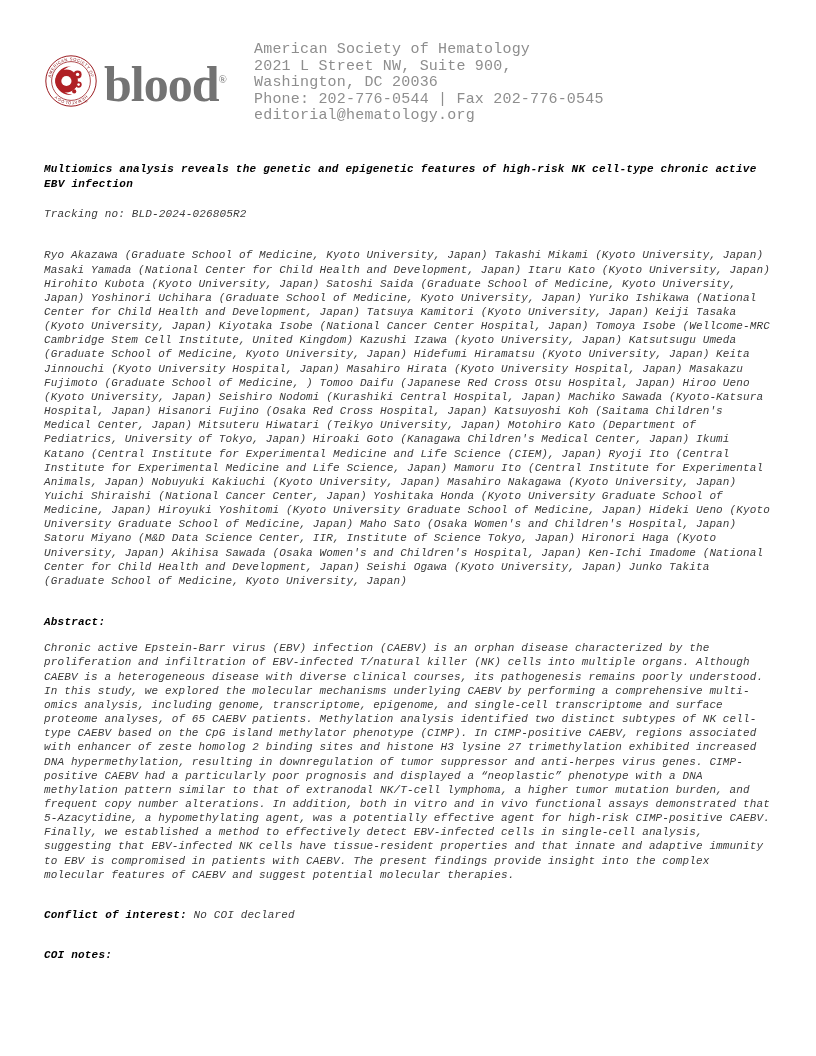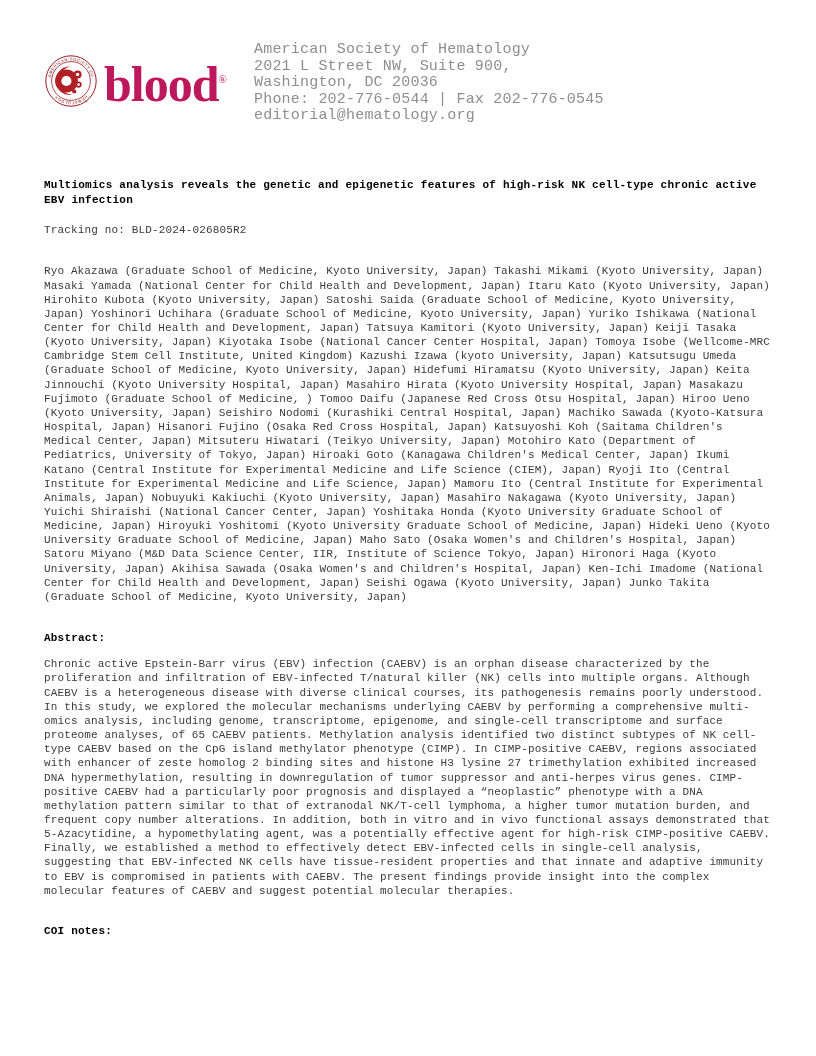--- a/index.html
+++ b/index.html
@@ -33,21 +33,21 @@
     padding-top: 14px;
   }
   .ash-seal {
     width: 54px;
     height: 54px;
     flex: 0 0 54px;
     position: relative;
   }
   .wordmark {
     font-family: "Liberation Serif", "DejaVu Serif", serif;
-    color: #be185d;
+    color: #737373;
     font-size: 50px;
     line-height: 50px;
     font-weight: 700;
     letter-spacing: -1px;
     margin-left: 6px;
     position: relative;
     white-space: nowrap;
   }
   .wordmark .reg {
     font-size: 11px;
@@ -62,25 +62,26 @@
     font-size: 15px;
     line-height: 16.5px;
     letter-spacing: 0.2px;
     white-space: nowrap;
   }
 
   
   .content {
     position: absolute;
     left: 44px;
-    top: 178px;
+    top: 162px;
     width: 730px;
     color: #1a1a1a;
     font-size: 11px;
     line-height: 14.15px;
+    font-style: italic;
   }
   .doc-title {
     font-weight: 700;
     font-size: 11px;
     line-height: 14.6px;
     letter-spacing: 0.25px;
     margin: 0;
     color: #000000;
   }
   .tracking {
@@ -170,20 +171,24 @@
 
     <div class="tracking">Tracking no: BLD-2024-026805R2</div>
 
     <div class="authors">Ryo Akazawa (Graduate School of Medicine, Kyoto University, Japan) Takashi Mikami (Kyoto University, Japan) Masaki Yamada (National Center for Child Health and Development, Japan) Itaru Kato (Kyoto University, Japan) Hirohito Kubota (Kyoto University, Japan) Satoshi Saida (Graduate School of Medicine, Kyoto University, Japan) Yoshinori Uchihara (Graduate School of Medicine, Kyoto University, Japan) Yuriko Ishikawa (National Center for Child Health and Development, Japan) Tatsuya Kamitori (Kyoto University, Japan) Keiji Tasaka (Kyoto University, Japan) Kiyotaka Isobe (National Cancer Center Hospital, Japan) Tomoya Isobe (Wellcome-MRC Cambridge Stem Cell Institute, United Kingdom) Kazushi Izawa (kyoto University, Japan) Katsutsugu Umeda (Graduate School of Medicine, Kyoto University, Japan) Hidefumi Hiramatsu (Kyoto University, Japan) Keita Jinnouchi (Kyoto University Hospital, Japan) Masahiro Hirata (Kyoto University Hospital, Japan) Masakazu Fujimoto (Graduate School of Medicine, ) Tomoo Daifu (Japanese Red Cross Otsu Hospital, Japan) Hiroo Ueno (Kyoto University, Japan) Seishiro Nodomi (Kurashiki Central Hospital, Japan) Machiko Sawada (Kyoto-Katsura Hospital, Japan) Hisanori Fujino (Osaka Red Cross Hospital, Japan) Katsuyoshi Koh (Saitama Children's Medical Center, Japan) Mitsuteru Hiwatari (Teikyo University, Japan) Motohiro Kato (Department of Pediatrics, University of Tokyo, Japan) Hiroaki Goto (Kanagawa Children's Medical Center, Japan) Ikumi Katano (Central Institute for Experimental Medicine and Life Science (CIEM), Japan) Ryoji Ito (Central Institute for Experimental Medicine and Life Science, Japan) Mamoru Ito (Central Institute for Experimental Animals, Japan) Nobuyuki Kakiuchi (Kyoto University, Japan) Masahiro Nakagawa (Kyoto University, Japan) Yuichi Shiraishi (National Cancer Center, Japan) Yoshitaka Honda (Kyoto University Graduate School of Medicine, Japan) Hiroyuki Yoshitomi (Kyoto University Graduate School of Medicine, Japan) Hideki Ueno (Kyoto University Graduate School of Medicine, Japan) Maho Sato (Osaka Women's and Children's Hospital, Japan) Satoru Miyano (M&amp;D Data Science Center, IIR, Institute of Science Tokyo, Japan) Hironori Haga (Kyoto University, Japan) Akihisa Sawada (Osaka Women's and Children's Hospital, Japan) Ken-Ichi Imadome (National Center for Child Health and Development, Japan) Seishi Ogawa (Kyoto University, Japan) Junko Takita (Graduate School of Medicine, Kyoto University, Japan)</div>
 
     <div class="section">
       <div class="section-label">Abstract:</div>
       <div class="abstract-body">Chronic active Epstein-Barr virus (EBV) infection (CAEBV) is an orphan disease characterized by the proliferation and infiltration of EBV-infected T/natural killer (NK) cells into multiple organs. Although CAEBV is a heterogeneous disease with diverse clinical courses, its pathogenesis remains poorly understood. In this study, we explored the molecular mechanisms underlying CAEBV by performing a comprehensive multi-omics analysis, including genome, transcriptome, epigenome, and single-cell transcriptome and surface proteome analyses, of 65 CAEBV patients. Methylation analysis identified two distinct subtypes of NK cell-type CAEBV based on the CpG island methylator phenotype (CIMP). In CIMP-positive CAEBV, regions associated with enhancer of zeste homolog 2 binding sites and histone H3 lysine 27 trimethylation exhibited increased DNA hypermethylation, resulting in downregulation of tumor suppressor and anti-herpes virus genes. CIMP-positive CAEBV had a particularly poor prognosis and displayed a “neoplastic” phenotype with a DNA methylation pattern similar to that of extranodal NK/T-cell lymphoma, a higher tumor mutation burden, and frequent copy number alterations. In addition, both in vitro and in vivo functional assays demonstrated that 5-Azacytidine, a hypomethylating agent, was a potentially effective agent for high-risk CIMP-positive CAEBV. Finally, we established a method to effectively detect EBV-infected cells in single-cell analysis, suggesting that EBV-infected NK cells have tissue-resident properties and that innate and adaptive immunity to EBV is compromised in patients with CAEBV. The present findings provide insight into the complex molecular features of CAEBV and suggest potential molecular therapies.</div>
     </div>
 
+    <div class="meta-row">
+      <span class="section-label">Conflict of interest:</span>
+      <span class="value">No COI declared</span>
+    </div>
 
     <div class="meta-row">
       <span class="section-label">COI notes:</span>
       <span class="value"></span>
     </div>
 
 
   </div>
 
 </div>

